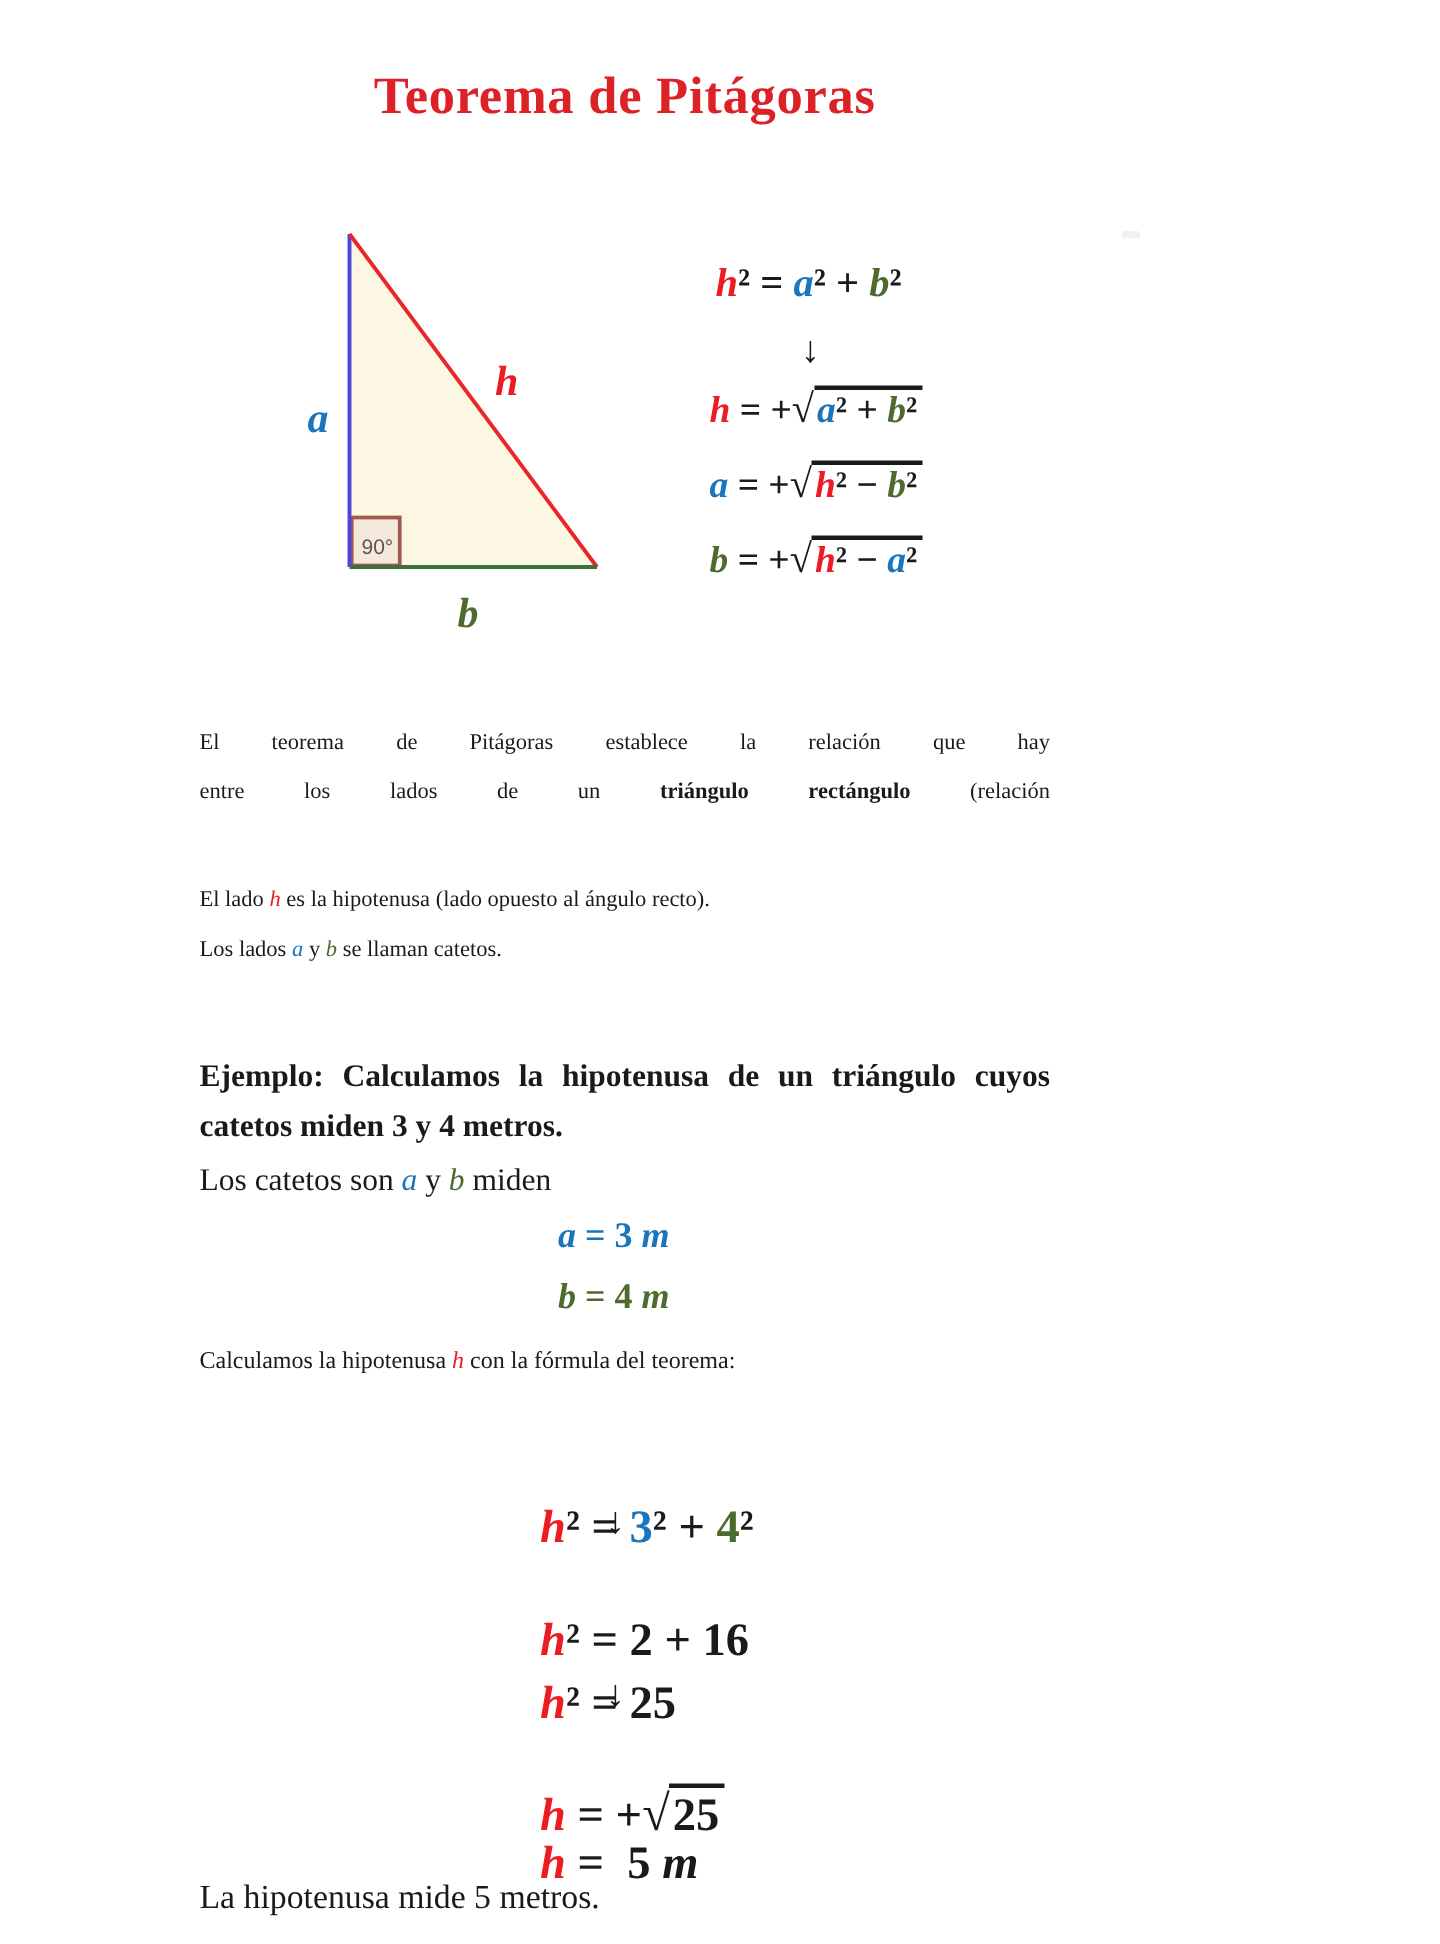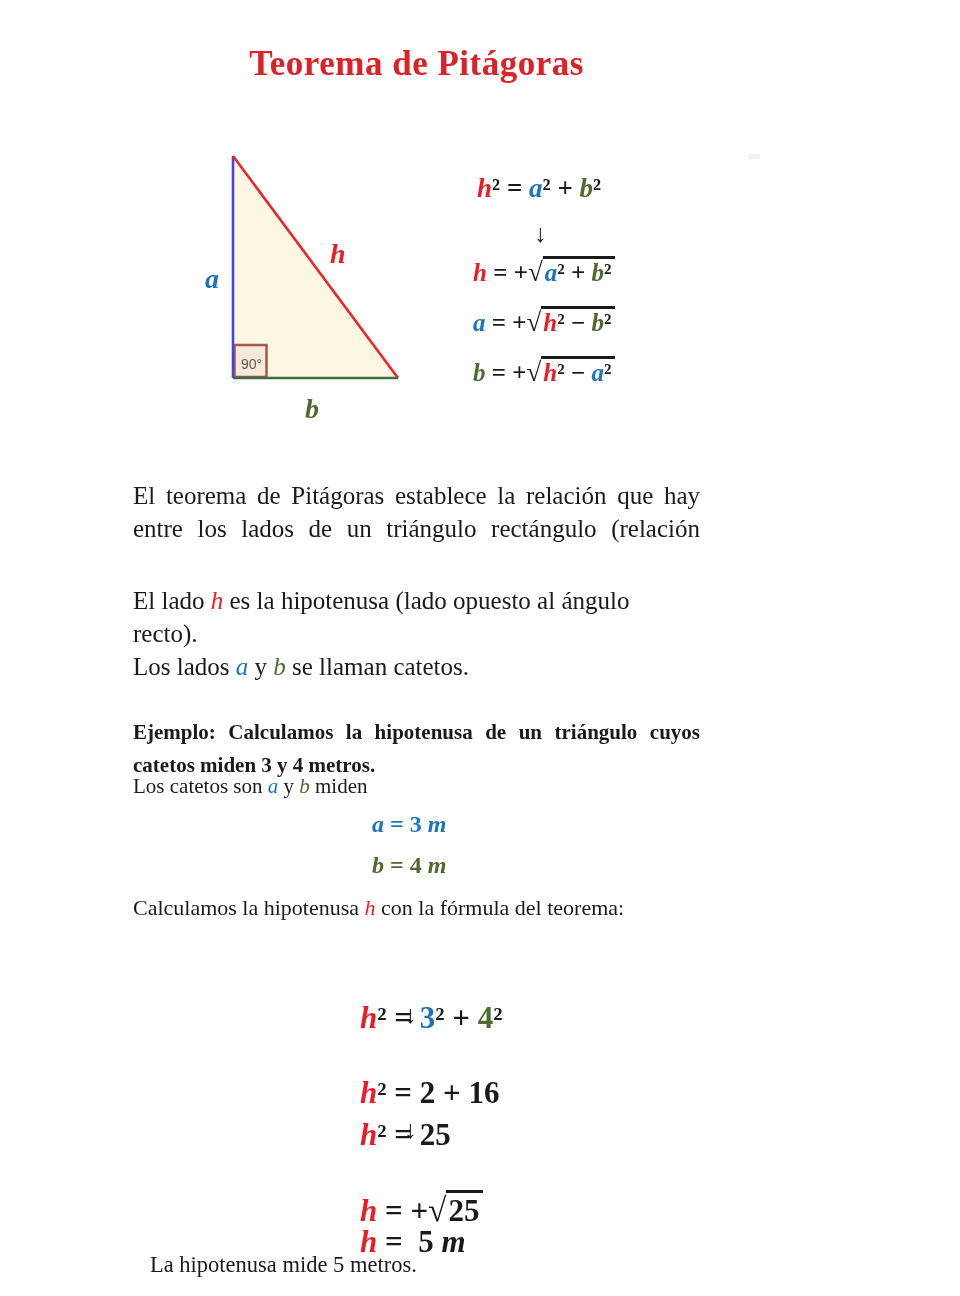--- a/index.html
+++ b/index.html
@@ -44,25 +44,25 @@
   .arrow { position: absolute; font-size: 25px; font-weight: 700; color: #1a1a1a; }
 
   .sqrt { white-space: nowrap; }
   .sqrt-sign { font-size: 1.08em; }
   .radicand { border-top: 3px solid #1a1a1a; padding: 0 4px 0 2px; }
 
   .para {
     position: absolute;
     left: 133px;
     width: 567px;
-    font-size: 25px;
+    font-size: 15px;
     line-height: 33px;
   }
   .jlast { text-align: justify; text-align-last: justify; }
-  .bold-head { font-weight: 700; font-size: 21px; margin-top: 15px; }
+  .bold-head { font-weight: 700; font-size: 21px; }
   .small-line { font-size: 21px; }
 
   .given {
     position: absolute;
     left: 372px;
     font-weight: 700;
     font-size: 24px;
     white-space: nowrap;
   }
   .given-a { color: #1b75bc; }
@@ -72,32 +72,32 @@
     position: absolute;
     left: 360px;
     font-weight: 700;
     font-size: 31px;
     line-height: 1.2;
     white-space: nowrap;
     margin-top: 40px;
   }
   .conclusion {
     position: absolute;
-    left: 150px; top: 1252px;
+    left: 133px; top: 1252px;
     font-size: 22.5px;
   }
 
   
   .red-var   { color: #ec1c24; font-style: italic; }
   .blue-var  { color: #1b75bc; font-style: italic; }
   .green-var { color: #4e6b2f; font-style: italic; }
   .blue-num  { color: #1b75bc; }
   .green-num { color: #4e6b2f; }
   .black-var { font-style: italic; }
-  .bold      { font-weight: 400; }
+  .bold      { font-weight: 700; }
 </style>
 </head>
 <body>
 
 <div id="page">
 
   <div class="title">Teorema de Pitágoras</div>
 
   <div class="faint-mark"></div>
 
@@ -132,21 +132,21 @@
   <div class="para bold-head" style="top:701px;">
     <div class="jlast"><span>Ejemplo: Calculamos la hipotenusa de un triángulo cuyos</span></div>
     <div><span>catetos miden 3 y 4 metros.</span></div>
   </div>
 
   <div class="para small-line" style="top:770px;"><span>Los catetos son </span><span class="blue-var">a</span><span> y </span><span class="green-var">b</span><span> miden</span></div>
 
   <div class="given given-a" style="top:811px;"><span class="blue-var">a</span><span class="blue-num"> = 3 </span><span class="blue-var">m</span></div>
   <div class="given given-b" style="top:852px;"><span class="green-var">b</span><span class="green-num"> = 4 </span><span class="green-var">m</span></div>
 
-  <div class="para" style="top:891px; font-size:22px;"><span>Calculamos la hipotenusa </span><span class="red-var">h</span><span> con la fórmula del teorema:</span></div>
+  <div class="para" style="top:891px; font-size:16px;"><span>Calculamos la hipotenusa </span><span class="red-var">h</span><span> con la fórmula del teorema:</span></div>
 
   <div class="calc-line" style="top:959px;"><span class="red-var">h</span><span>²</span><span> = </span><span class="blue-num">3</span><span>²</span><span> + </span><span class="green-num">4</span><span>²</span></div>
   <div class="arrow" style="left:404px; top:1001px;">↓</div>
   <div class="calc-line" style="top:1034px;"><span class="red-var">h</span><span>²</span><span> = 2 + 16</span></div>
   <div class="calc-line" style="top:1076px;"><span class="red-var">h</span><span>²</span><span> = 25</span></div>
   <div class="arrow" style="left:404px; top:1116px;">↓</div>
   <div class="calc-line" style="top:1150px;"><span class="red-var">h</span><span> = +</span><span class="sqrt"><span class="sqrt-sign">√</span><span class="radicand"><span>25</span></span></span></div>
   <div class="calc-line" style="top:1183px;"><span class="red-var">h</span><span> = &nbsp;5 </span><span class="black-var">m</span></div>
 
   <div class="conclusion">La hipotenusa mide 5 metros.</div>

